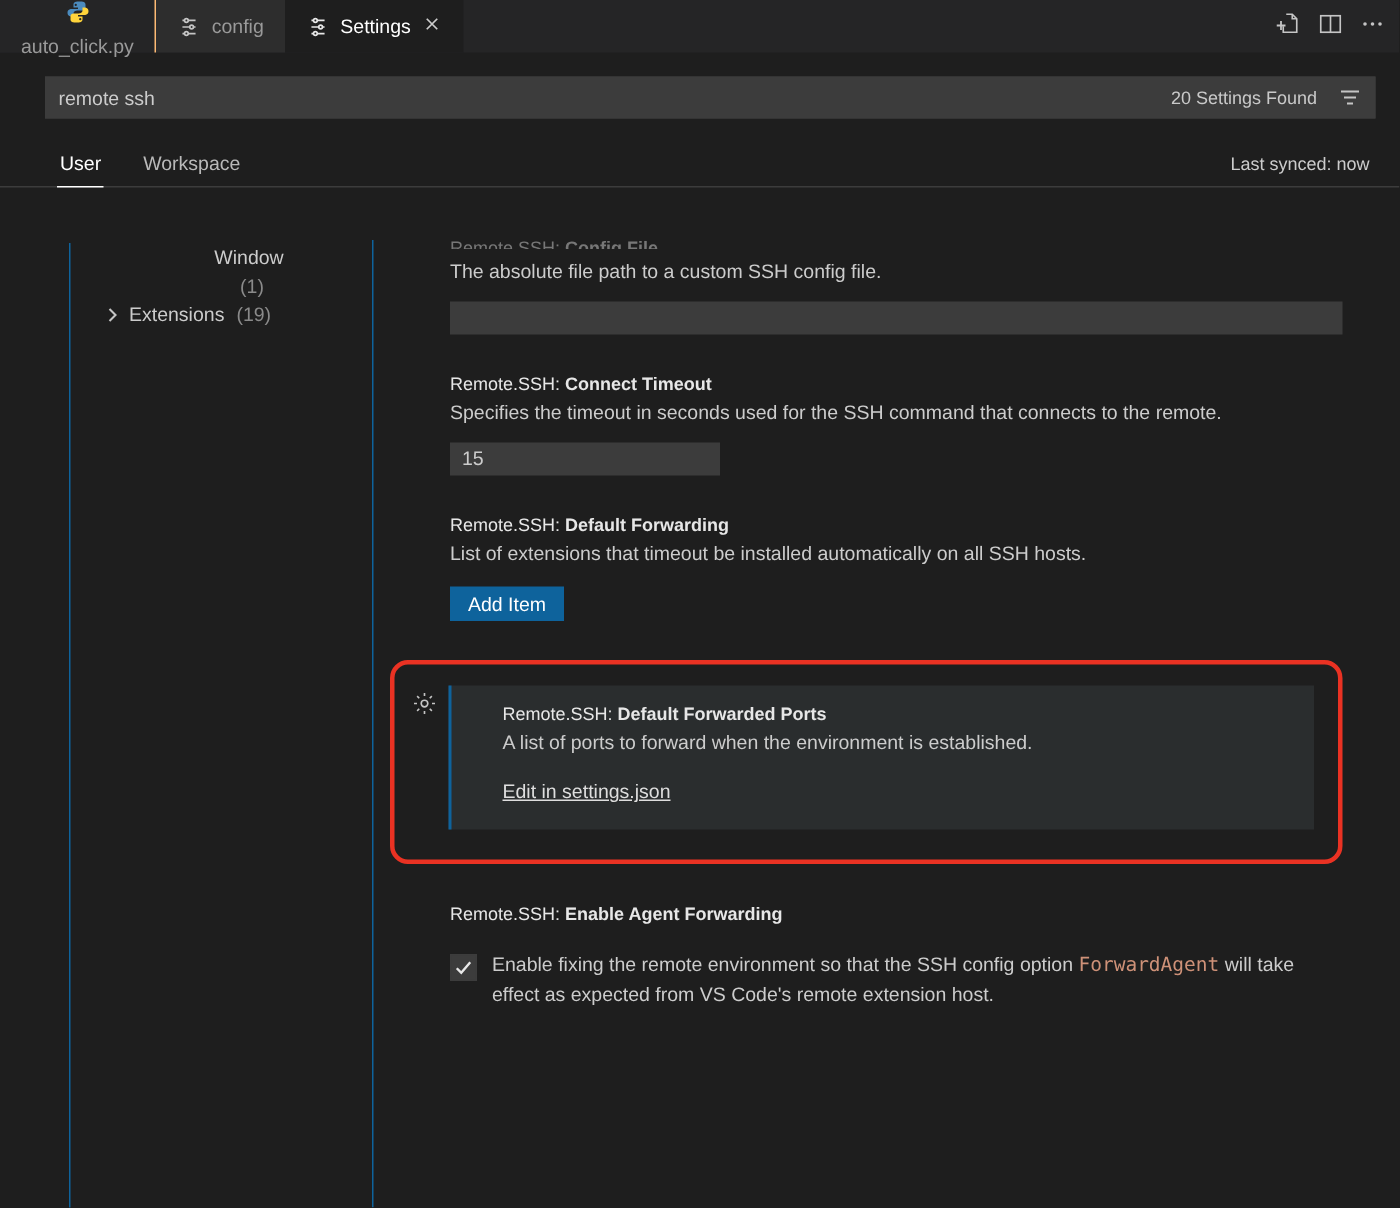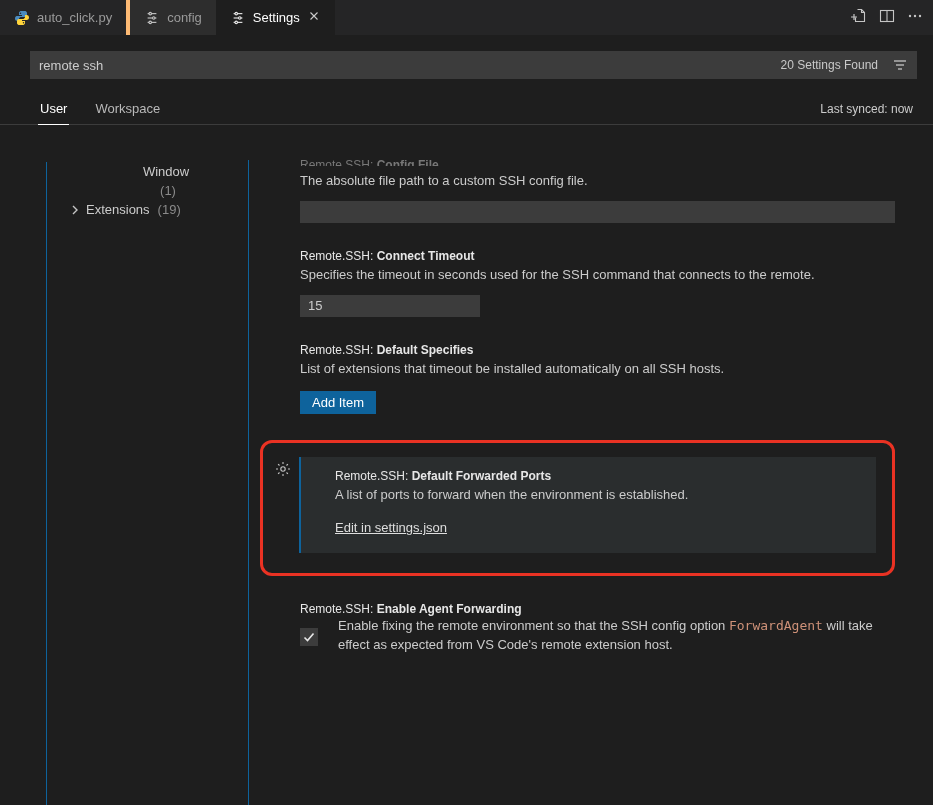--- a/index.html
+++ b/index.html
@@ -26,21 +26,21 @@
     gap: 7px;
     padding: 0 14px;
     height: 35px;
     font-size: 13px;
     color: #9a9a9a;
     background: #2d2d2d;
     position: relative;
     cursor: pointer;
   }
   .tab.bg-dark { background: #252526; }
-  .tab.sep { border-right: 4px solid #fdba74; }
+  .tab.sep { border-right: 1px solid #fdba74; flex-direction: column; }
   .tab.active { background: #1e1e1e; color: #ffffff; }
   .tab .file-icon { width: 16px; height: 16px; display: flex; align-items: center; justify-content: center; }
   .tab .close { width: 14px; height: 14px; color: #cccccc; }
   .tabs-spacer { flex: 1; }
   .tabs-actions { display: flex; gap: 12px; align-items:center; padding: 0 10px; }
   .tabs-actions svg { color: #c5c5c5; }
 
   
   .search-wrap { padding: 16px 16px 0 30px; }
   .search-box {
@@ -191,23 +191,23 @@
     position: relative;
     background: #2a2d2e;
     padding: 12px 18px 18px 34px;
     border-left: 2px solid #0e639c;
   }
   .edit-link { color: #dedede; text-decoration: underline; margin-top: 16px; display: inline-block; cursor: pointer; font-size: 13px;}
 
   
   .checkbox-row {
     display: flex;
-    align-items: center;
-    gap: 20px;
-    margin-top: 1px;
+    align-items: flex-start;
+    gap: 10px;
+    margin-top: 18px;
     color: #cccccc;
   }
   .checkbox {
     width: 18px; height: 18px;
     background: #3c3c3c;
     border: 1px solid #3c3c3c40;
     display: flex; align-items:center; justify-content:center;
     color: #e7e7e7;
     cursor: pointer;
     flex-shrink: 0;
@@ -341,21 +341,21 @@
         <span class="cat">Remote.SSH:</span>
         <span>Connect Timeout</span>
       </div>
       <div class="setting-desc">Specifies the timeout in seconds used for the SSH command that connects to the remote.</div>
       <input class="setting-input-text num-width" value="15" style="">
     </div>
 
     <div class="setting-block">
       <div class="setting-title">
         <span class="cat">Remote.SSH:</span>
-        <span>Default Specifies</span>
+        <span>Default Forwarding</span>
       </div>
       <div class="setting-desc">List of extensions that timeout be installed automatically on all SSH hosts.</div>
       <span class="btn">Add Item</span>
     </div>
 
     <div class="highlight-wrap">
       <div style="position:relative;">
         <span class="gear-slot" style="position:absolute;left:4px;top:4px;">
           <svg width="16" height="16" viewBox="0 0 16 16" fill="none" stroke="#c5c5c5" stroke-width="1.1">
               <circle cx="8" cy="8" r="2.2"></circle>

